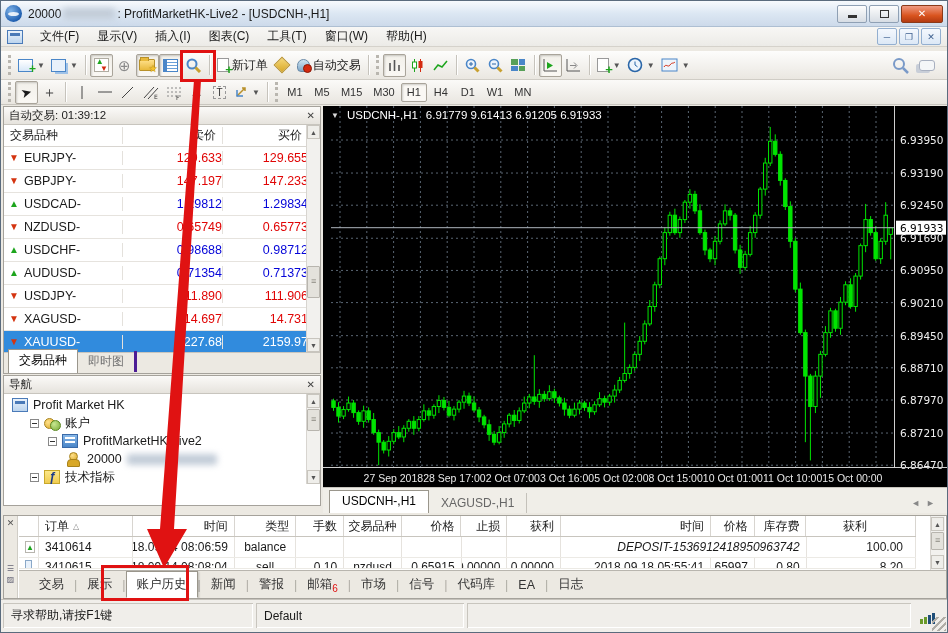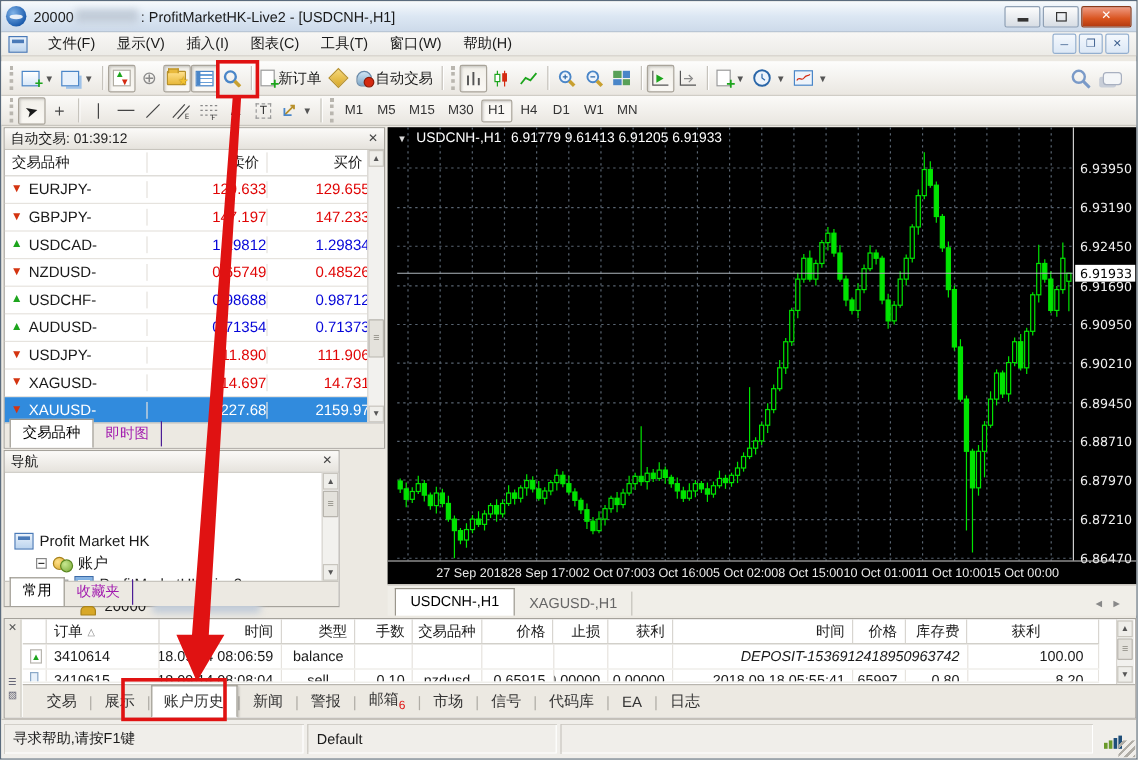--- a/index.html
+++ b/index.html
@@ -86,21 +86,21 @@
   .mw-row .c-sym{display:flex;align-items:center;gap:5px;padding-left:5px;}
   .mw-arrow{font-size:10px;line-height:1;}
   .mw-arrow.up{color:#1da51d;}
   .mw-arrow.down{color:#d43410;}
   .mw-row .red{color:#e00505;}
   .mw-row .blue{color:#0505d8;}
   .mw-row.sel{background:#318bdd;color:#fff;}
   .mw-row.sel .red,.mw-row.sel .blue{color:#fff;}
   .ptabs{position:absolute;left:0;bottom:0;width:100%;height:21px;background:#ece9e2;border-top:1px solid #c8c5be;
     display:flex;align-items:flex-end;padding-left:4px;font-size:12px;}
-  .ptab{padding:2px 10px;color:#a21caf;border-right:1px solid #4c1d95;margin-bottom:1px;}
+  .ptab{padding:2px 10px;color:#737373;border-right:3px solid #4c1d95;margin-bottom:1px;}
   .ptab.active{background:#fff;border:1px solid #9a968c;border-bottom:none;color:#000;margin-bottom:0;padding-bottom:4px;}
   .sb{position:absolute;right:0;width:14px;background:#f2f1ee;border-left:1px solid #d8d5d0;}
   .sb-btn{position:absolute;left:0;width:13px;height:14px;background:#efeeea;border:1px solid #c8c5be;
     font-size:7px;color:#555;display:flex;align-items:center;justify-content:center;}
   .sb-thumb{position:absolute;left:0;width:13px;background:#e4e2dc;border:1px solid #b8b5ae;border-radius:1px;}
   .sb-thumb::after{content:"≡";position:absolute;left:3px;top:50%;transform:translateY(-58%);font-size:9px;color:#8a877f;}
   
   .nav-item{display:flex;align-items:center;height:18px;font-size:12.5px;gap:5px;}
   .expander{width:9px;height:9px;border:1px solid #888;background:#fff;position:relative;flex:0 0 auto;}
   .expander::after{content:"";position:absolute;left:1px;top:3px;width:5px;height:1px;background:#333;}
@@ -426,21 +426,21 @@
           </span>
           <span class="c-bid blue">1.29812</span>
           <span class="c-ask blue">1.29834</span>
         </div>
         <div class="mw-row">
           <span class="c-sym">
             <span class="mw-arrow down">▼</span>
             <span>NZDUSD-</span>
           </span>
           <span class="c-bid red">0.65749</span>
-          <span class="c-ask red">0.48526</span>
+          <span class="c-ask red">0.65773</span>
         </div>
         <div class="mw-row">
           <span class="c-sym">
             <span class="mw-arrow up">▲</span>
             <span>USDCHF-</span>
           </span>
           <span class="c-bid blue">0.98688</span>
           <span class="c-ask blue">0.98712</span>
         </div>
         <div class="mw-row">
@@ -480,27 +480,27 @@
       <div class="sb-btn" style="top:0;">▲</div>
       <div class="sb-thumb" style="top:62%;height:32px;"></div>
       <div class="sb-btn" style="bottom:0;">▼</div>
     </div>
     <div class="ptabs">
         <span class="ptab active">交易品种</span>
         <span class="ptab">即时图</span>
       </div>
   </div>
 
-  <div class="panel" style="left:2px;top:374px;width:280px;height:131px;">
+  <div class="panel" style="left:2px;top:374px;width:318px;height:131px;">
     <div class="ptitle">
       <span>导航</span>
       <span class="pclose">✕</span>
     </div>
     <div style="padding-top:2px;">
-        <div class="nav-item" style="padding-left: 8px; margin-top: 46px;">
+        <div class="nav-item" style="padding-left: 8px;">
           <span class="ni ni-platform"></span>
           <span>Profit Market HK</span>
         </div>
         <div class="nav-item" style="padding-left: 26px;">
           <span class="expander"></span>
           <span class="ni ni-accounts"></span>
           <span>账户</span>
         </div>
         <div class="nav-item" style="padding-left: 44px;">
           <span class="expander"></span>
@@ -516,24 +516,20 @@
           <span class="expander"></span>
           <span class="ni ni-indicators"></span>
           <span>技术指标</span>
         </div>
       </div>
     <div class="sb" style="top:18px;bottom:21px;">
       <div class="sb-btn" style="top:0;">▲</div>
       <div class="sb-thumb" style="top:15px;height:22px;"></div>
       <div class="sb-btn" style="bottom:0;">▼</div>
     </div>
-    <div class="ptabs">
-        <span class="ptab active">常用</span>
-        <span class="ptab">收藏夹</span>
-      </div>
   </div>
 
   <div class="chart">
     <div class="chart-header">
       <span class="tri">▼</span>
       <span>USDCNH-,H1</span>
       <span>6.91779 9.61413 6.91205 6.91933</span>
     </div>
     <svg id="chart-svg" width="624" height="381">
         <line x1="8" y1="34" x2="571" y2="34" stroke="#5a6673" stroke-width="1" stroke-dasharray="2,3"></line>

